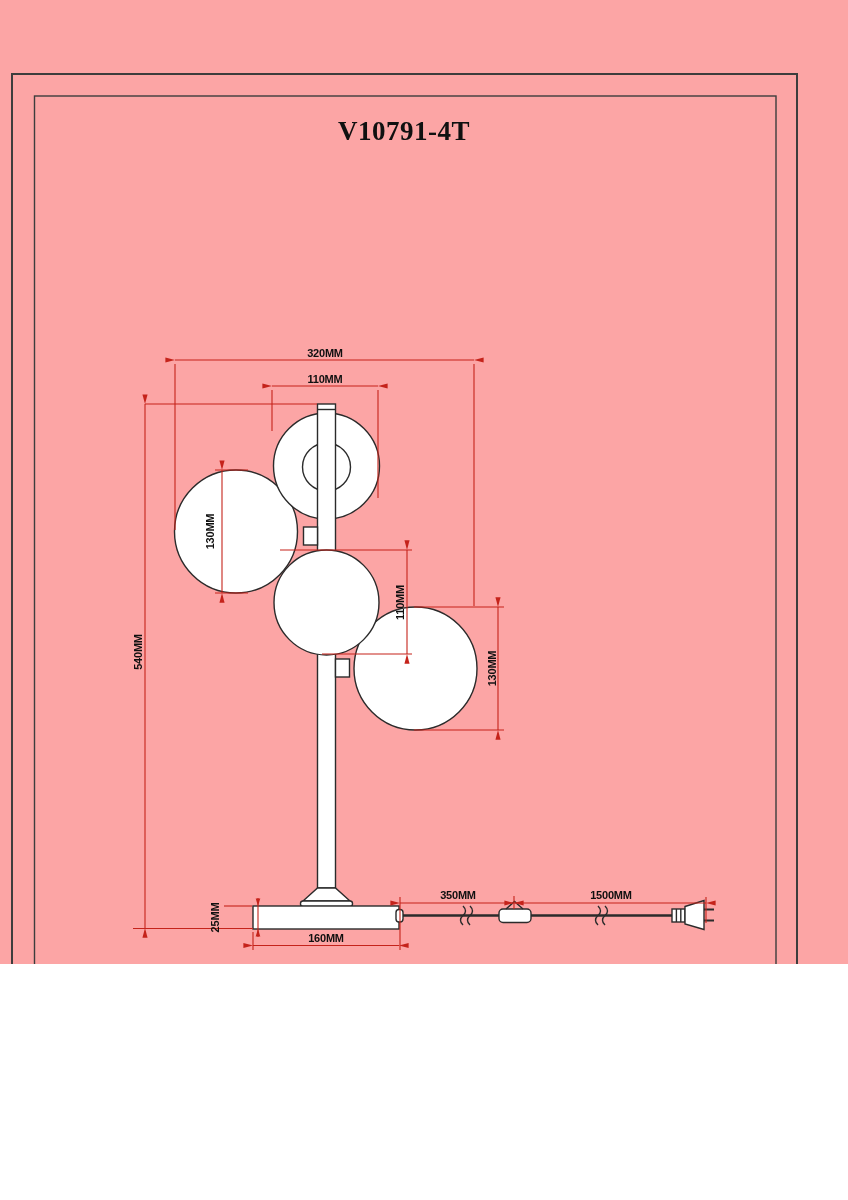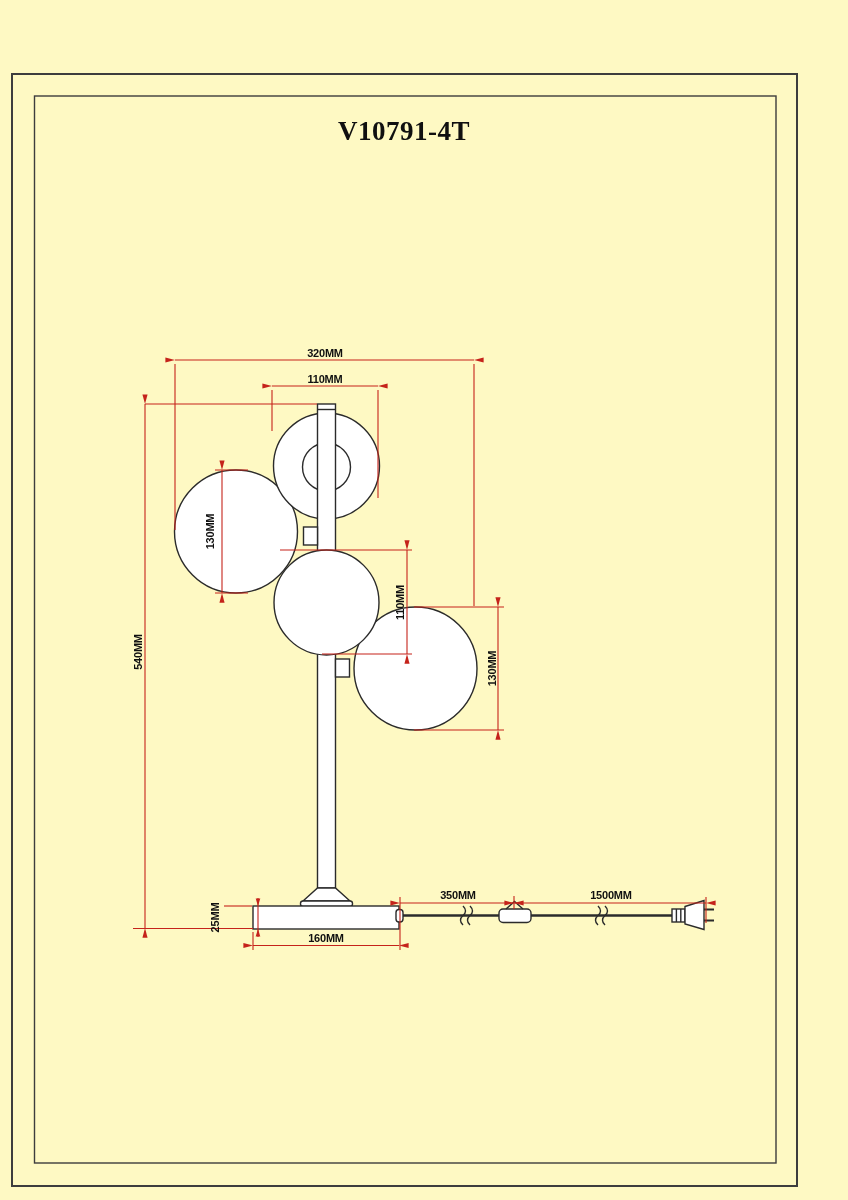--- a/index.html
+++ b/index.html
@@ -1,16 +1,16 @@
 <!DOCTYPE html>
 <html><head>
 <meta charset="utf-8">
 <style>
   html,body{margin:0;padding:0;background:#fff;}
-  .page{position:relative;width:848px;height:1200px;background:#fef9c3;overflow:hidden;
+  .page{position:relative;width:848px;height:964px;background:#fca5a5;overflow:hidden;
         font-family:"Liberation Sans",sans-serif;}
   svg{position:absolute;left:0;top:0;}
   .blk{stroke:#2b2b2b;stroke-width:1.4;fill:none;}
   .blkfill{stroke:#2b2b2b;stroke-width:1.4;fill:#ffffff;}
   .cord{stroke:#2b2b2b;stroke-width:2.4;fill:none;}
   .red{stroke:#c5231b;stroke-width:1.1;fill:none;}
   .redfill{fill:#c5231b;stroke:none;}
   .frame-o{stroke:#3d3d3d;stroke-width:2;fill:none;}
   .frame-i{stroke:#3d3d3d;stroke-width:1.4;fill:none;}
   .dim-label{font-family:"Liberation Sans",sans-serif;font-weight:bold;font-size:11px;

